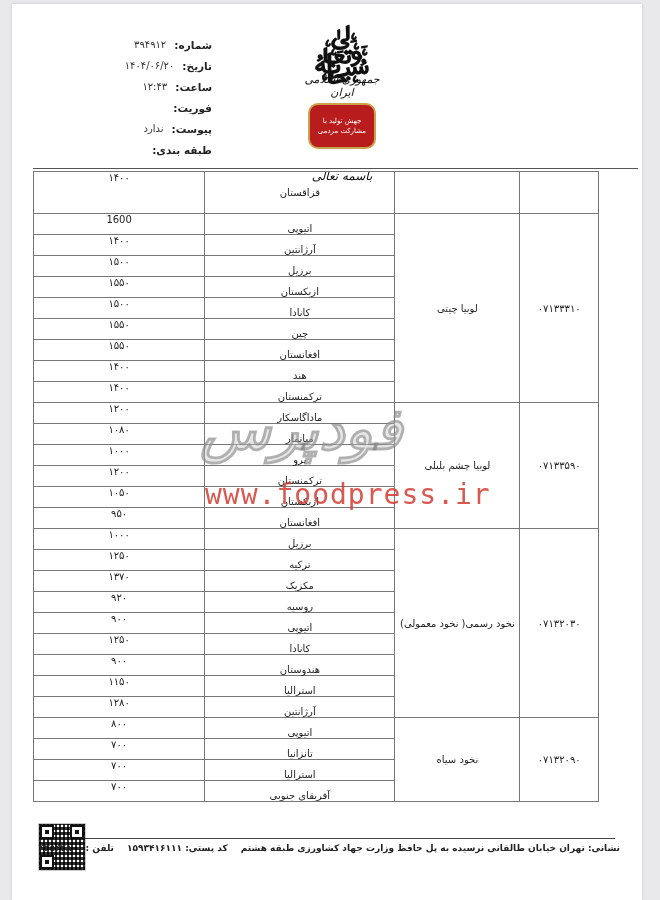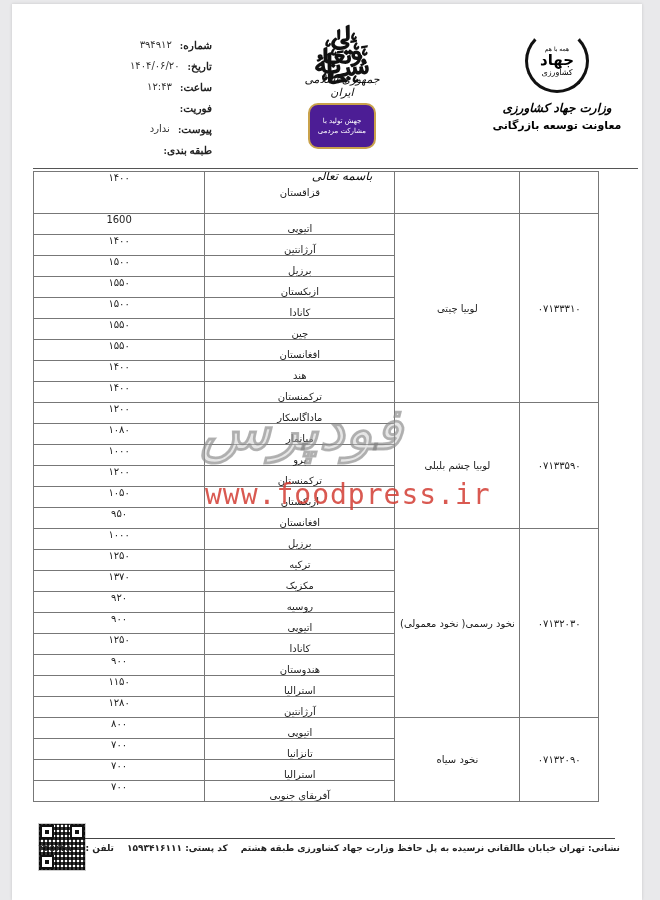--- a/index.html
+++ b/index.html
@@ -1,25 +1,25 @@
 <!DOCTYPE html>
 <html><head>
 <meta charset="utf-8">
 <style>
   html, body { margin:0; padding:0; }
   body { width:660px; height:900px; background:#e9e9eb; font-family:"DejaVu Sans", sans-serif; overflow:hidden; position:relative; }
   .page { position:absolute; left:12px; top:4px; width:630px; height:896px; background:#fff; box-shadow:0 0 3px rgba(0,0,0,0.15); }
   .meta { position:absolute; left:90px; top:30px; width:110px; direction:rtl; font-size:10.5px; color:#222; }
   .meta-row { height:21px; display:flex; align-items:center; }
-  .meta-label { font-weight:bold; margin-left:8px; white-space:nowrap;font-family:Liberation Serif, serif; }
+  .meta-label { font-weight:bold; margin-left:8px; white-space:nowrap; }
   .meta-val { font-size:10px; color:#333; }
   .emblem { position:absolute; left:285px; top:25px; width:90px; text-align:center; }
   .emblem-sym { font-size:40px; line-height:44px; color:#111; font-weight:bold; }
   .emblem-text { font-size:11px; font-style:italic; color:#111; margin-top:0px; }
-  .badge { width:64px; height:42px; margin:4px auto 0; background:#4c1d95; border-radius:10px; border:2px solid #c9a24b; color:#fff; font-size:7px; display:flex; align-items:center; justify-content:center; text-align:center; line-height:10px; }
+  .badge { width:64px; height:42px; margin:4px auto 0; background:#b91c1c; border-radius:10px; border:2px solid #c9a24b; color:#fff; font-size:7px; display:flex; align-items:center; justify-content:center; text-align:center; line-height:10px; }
   .bismillah { font-size:12px; font-style:italic; margin-top:20px; color:#111; }
   .ministry { position:absolute; left:480px; top:25px; width:130px; text-align:center; direction:rtl; }
   .logo-circle { width:58px; height:58px; margin:0 auto; border:3px solid #111; border-top-color:transparent; border-radius:50%; display:flex; flex-direction:column; align-items:center; justify-content:center; }
   .logo-small { font-size:6px; }
   .logo-big { font-size:15px; font-weight:bold; line-height:16px; }
   .logo-sub { font-size:8px; }
   .ministry-name { font-size:12px; font-style:italic; font-weight:bold; margin-top:8px; }
   .ministry-dept { font-size:11px; font-weight:bold; margin-top:4px; }
   .topline { position:absolute; left:33px; top:168px; width:605px; height:1px; background:#555; }
   table.data { position:absolute; left:33px; top:171px; width:566px; border-collapse:collapse; direction:ltr; font-size:10px; color:#222; }
@@ -71,29 +71,20 @@
     </div>
   </div>
 
   <div class="emblem">
     <div class="emblem-sym">﷾</div>
     <div class="emblem-text">جمهوری اسلامی ایران</div>
     <div class="badge">جهش تولید با مشارکت مردمی</div>
     <div class="bismillah">باسمه تعالی</div>
   </div>
 
-  <div class="ministry">
-    <div class="logo-circle">
-      <span class="logo-small">همه با هم</span>
-      <span class="logo-big">جهاد</span>
-      <span class="logo-sub">کشاورزی</span>
-    </div>
-    <div class="ministry-name">وزارت جهاد کشاورزی</div>
-    <div class="ministry-dept">معاونت توسعه بازرگانی</div>
-  </div>
 </div>
 
 <div class="topline"></div>
 
 <table class="data">
   <tbody id="tbody">
       <tr style="height: 42px;">
         <td class="price">۱۴۰۰</td>
         <td class="country" style="vertical-align: middle;">قزاقستان</td>
         <td class="product" rowspan="1"></td>

